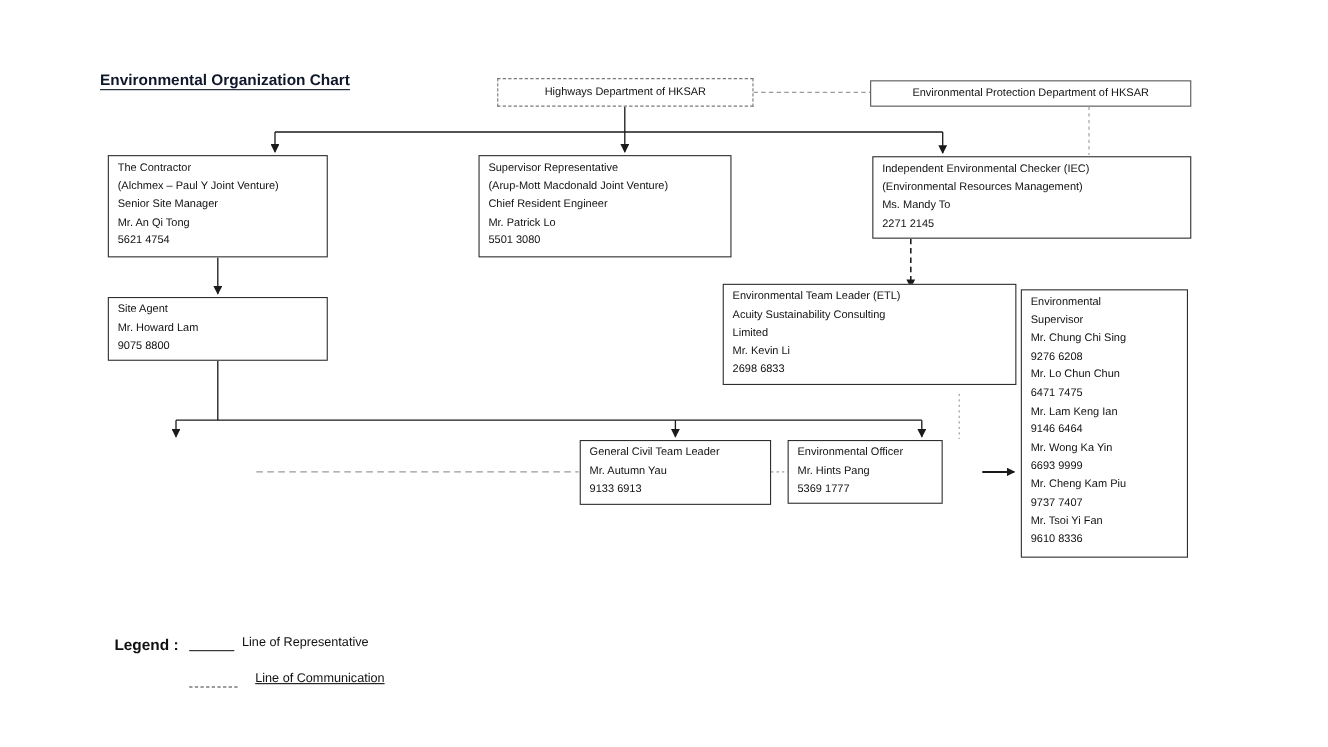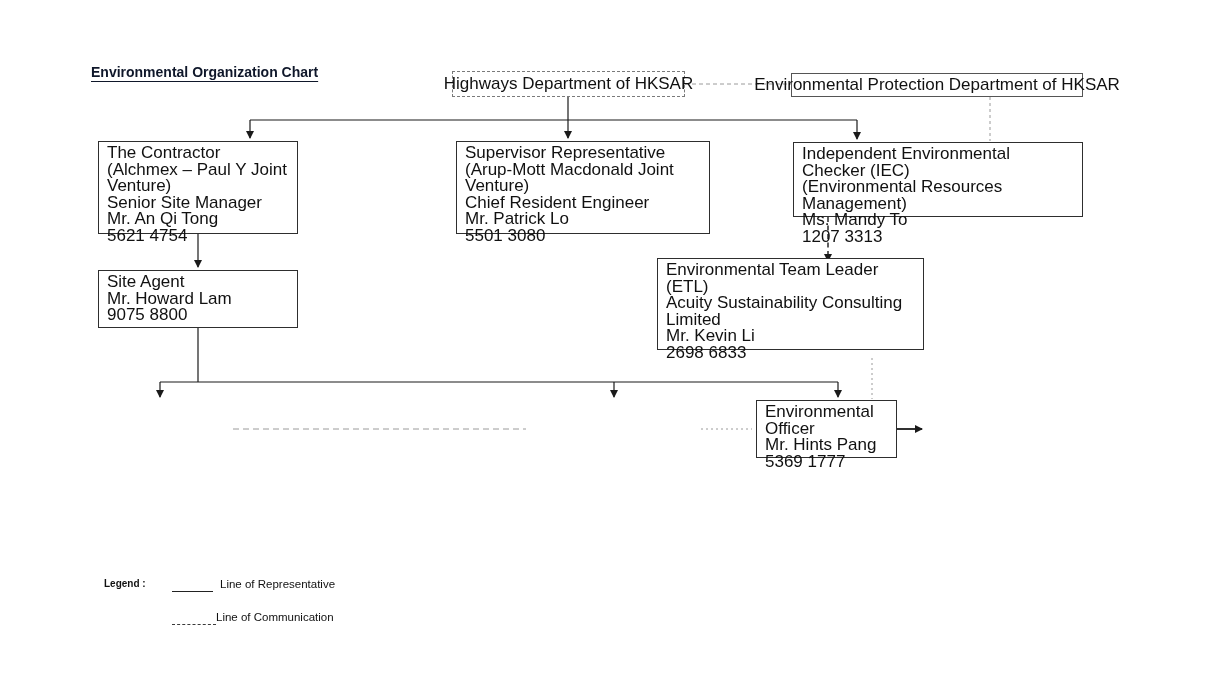--- a/index.html
+++ b/index.html
@@ -11,30 +11,30 @@
     text-decoration:underline;text-underline-offset:4px;
   }
   svg.wires{position:absolute;left:0;top:0;pointer-events:none;}
   .box{
     position:absolute;background:#ffffff;border:1.3px solid #2e2e2e;
     box-sizing:border-box;z-index:2;
   }
   .box.thin{border:1px solid #555;text-align:center;}
   .box.dashedborder{border:1px dashed #7a7a7a;}
   .box-text{
-    font-size:17px;line-height:16.6px;color:#111;
+    font-size:10px;line-height:16.6px;color:#111;
     padding:3px 8px;white-space:pre-line;
   }
   .box.center{display:flex;align-items:center;justify-content:center;}
   .box.center .box-text{padding:0 4px;white-space:nowrap;}
-  .legend-label{position:absolute;left:104px;top:578px;font-size:10px;font-weight:bold;color:#111;}
+  .legend-label{position:absolute;left:104px;top:578px;font-size:14px;font-weight:bold;color:#111;}
   .legend-line-solid{position:absolute;left:172px;top:591px;width:41px;border-top:1.5px solid #222;}
   .legend-line-dashed{position:absolute;left:172px;top:624px;width:44px;border-top:1.6px dashed #3a3a3a;}
   .legend-text-1{position:absolute;left:220px;top:578px;font-size:11.5px;color:#111;}
-  .legend-text-2{position:absolute;left:216px;top:611px;font-size:11.5px;color:#111;}
+  .legend-text-2{position:absolute;left:232px;top:611px;font-size:11.5px;color:#111;text-decoration:underline;}
 </style>
 </head>
 <body>
 
 <div class="canvas">
 
   <svg class="wires" width="1207" height="679" viewBox="0 0 1207 679">
     <defs>
       <marker id="arrow" viewBox="0 0 8 8" refX="7" refY="4" markerWidth="8" markerHeight="8" markerUnits="userSpaceOnUse" orient="auto">
         <path d="M0,0 L8,4 L0,8 Z" fill="#1a1a1a"></path>
@@ -78,53 +78,74 @@
   </div>
 
   <div class="box" style="left:98px;top:141px;width:200px;height:93px">
     <div class="box-text">The Contractor
 (Alchmex – Paul Y Joint Venture)
 Senior Site Manager
 Mr. An Qi Tong
 5621 4754</div>
   </div>
 
-  <div class="box" style="left:456px;top:141px;width:254px;height:93px">
+  <div class="box" style="left:435px;top:141px;width:230px;height:93px">
     <div class="box-text">Supervisor Representative
 (Arup-Mott Macdonald Joint Venture)
 Chief Resident Engineer
 Mr. Patrick Lo
 5501 3080</div>
   </div>
 
   <div class="box" style="left:793px;top:142px;width:290px;height:75px">
     <div class="box-text">Independent Environmental Checker (IEC)
 (Environmental Resources Management)
 Ms. Mandy To
-1207 3313</div>
+2271 2145</div>
   </div>
 
   <div class="box" style="left:98px;top:270px;width:200px;height:58px">
     <div class="box-text">Site Agent
 Mr. Howard Lam
 9075 8800</div>
   </div>
 
   <div class="box" style="left:657px;top:258px;width:267px;height:92px">
     <div class="box-text">Environmental Team Leader (ETL)
 Acuity Sustainability Consulting
 Limited
 Mr. Kevin Li
 2698 6833</div>
   </div>
 
+  <div class="box" style="left:928px;top:263px;width:152px;height:244px">
+    <div class="box-text">Environmental
+Supervisor
+Mr. Chung Chi Sing
+9276 6208
+Mr. Lo Chun Chun
+6471 7475
+Mr. Lam Keng Ian
+9146 6464
+Mr. Wong Ka Yin
+6693 9999
+Mr. Cheng Kam Piu
+9737 7407
+Mr. Tsoi Yi Fan
+9610 8336</div>
+  </div>
 
 
+  <div class="box" style="left:527px;top:400px;width:174px;height:59px">
+    <div class="box-text">General Civil Team Leader
+Mr. Autumn Yau
+9133 6913</div>
+  </div>
 
-  <div class="box" style="left:756px;top:400px;width:141px;height:58px">
+  <div class="box" style="left:716px;top:400px;width:141px;height:58px">
     <div class="box-text">Environmental Officer
 Mr. Hints Pang
 5369 1777</div>
   </div>
 
   <div class="legend-label">Legend :</div>
   <div class="legend-line-solid"></div>
   <div class="legend-text-1">Line of Representative</div>
   <div class="legend-line-dashed"></div>
   <div class="legend-text-2">Line of Communication</div>

